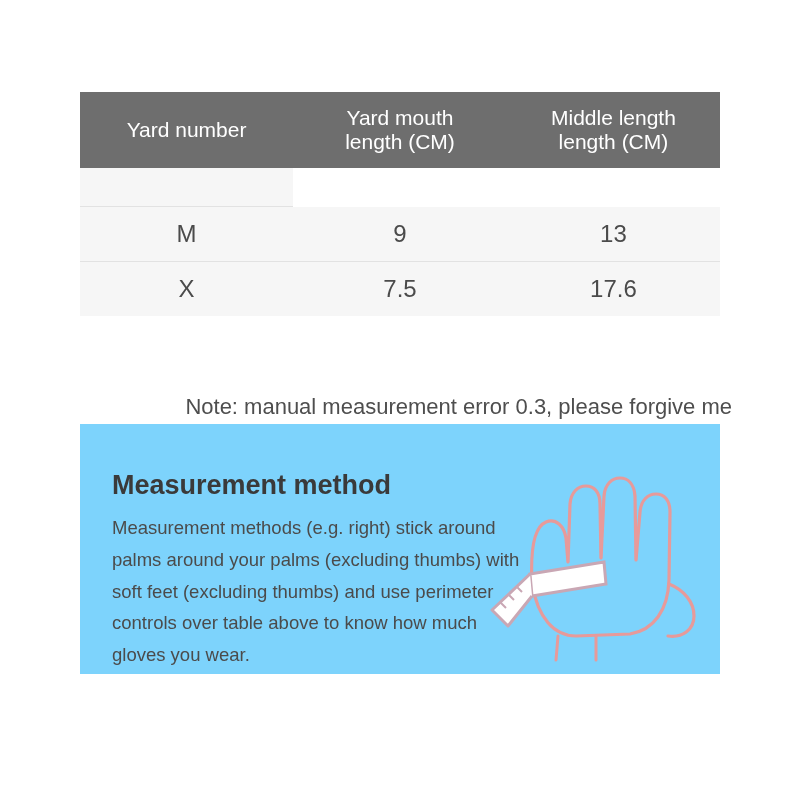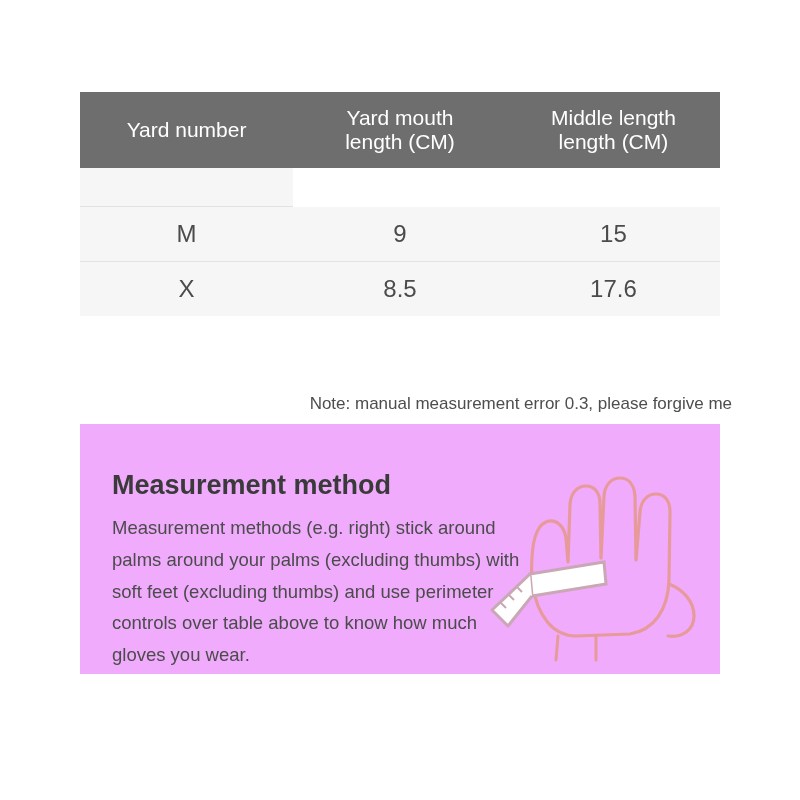--- a/index.html
+++ b/index.html
@@ -71,32 +71,32 @@
   .col-2 { width: 33.4%; }
   .col-3 { width: 33.3%; }
 
   
   .note {
     position: absolute;
     left: 80px;
     top: 394px;
     width: 652px;
     text-align: right;
-    font-size: 17px;
+    font-size: 22px;
     color: #4e4e4e;
   }
 
   
   .method-panel {
     position: absolute;
     left: 80px;
     top: 424px;
     width: 640px;
     height: 250px;
-    background: #f0abfc;
+    background: #7dd3fc;
   }
   .method-title {
     position: absolute;
     left: 32px;
     top: 46px;
     font-size: 27px;
     color: #3a3a3a;
     font-weight: bold;
   }
   .method-body {
@@ -139,25 +139,25 @@
     </thead>
     <tbody>
       <tr class="blank-row">
         <td></td>
         <td class="white-cell"></td>
         <td class="white-cell"></td>
       </tr>
       <tr>
         <td>M</td>
         <td>9</td>
-        <td>15</td>
+        <td>13</td>
       </tr>
       <tr>
         <td>X</td>
-        <td>8.5</td>
+        <td>7.5</td>
         <td>17.6</td>
       </tr>
     </tbody>
   </table>
 
   <div class="note">Note: manual measurement error 0.3, please forgive me</div>
 
   <div class="method-panel">
     <div class="method-title">Measurement method</div>
     <div class="method-body">Measurement methods (e.g. right) stick around palms around your palms (excluding thumbs) with soft feet (excluding thumbs) and use perimeter controls over table above to know how much gloves you wear.</div>

